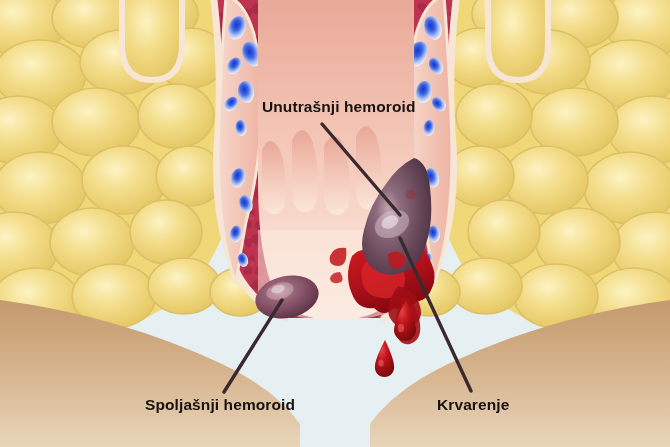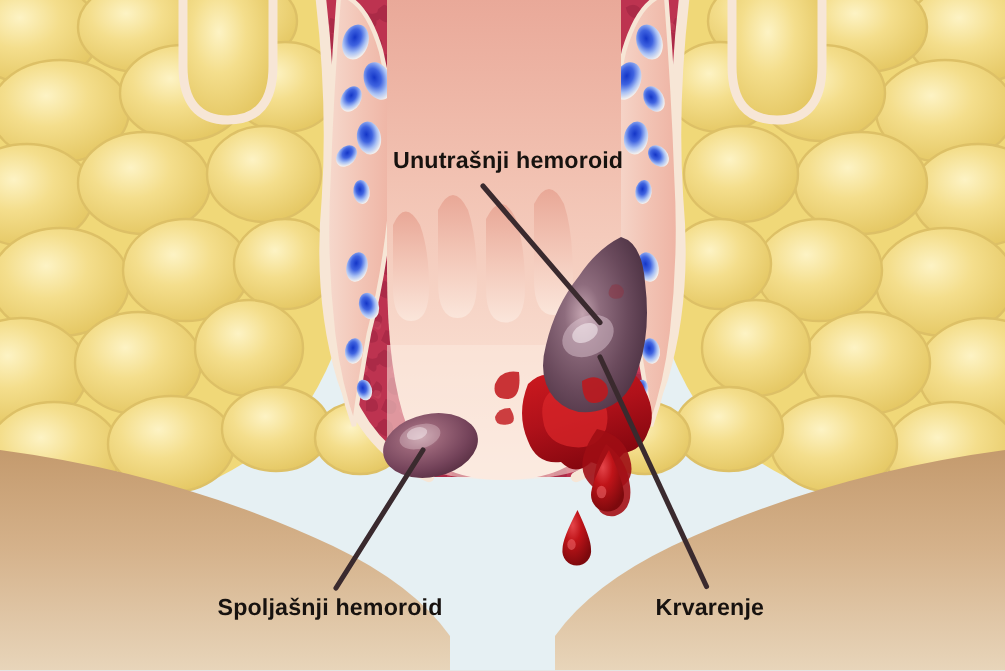--- a/index.html
+++ b/index.html
@@ -24,21 +24,21 @@
     font-family: "Liberation Sans", sans-serif;
     font-weight: bold;
     font-size: 15.5px;
     fill: #17120f;
     letter-spacing: 0.1px;
   }
 </style>
 </head>
 <body>
 
-<div id="illustration-root" style="width: 670px; height: 447px; background: #a3a3a3;">
+<div id="illustration-root" style="width: 670px; height: 447px; background: #fef9c3;">
 
   <svg viewBox="0 0 670 447" xmlns="http://www.w3.org/2000/svg">
     <defs>
 
       <pattern id="muscleTex" width="46" height="46" patternUnits="userSpaceOnUse">
         <rect width="46" height="46" fill="#bd3350"></rect>
         <g fill="#a62644" opacity="0.75">
           <path d="M3 5 q6 -4 10 1 t9 2 q4 5 -2 6 t-9 -2 q-6 1 -8 -7z"></path>
           <path d="M26 3 q7 2 6 8 t-7 3 q-5 -3 -3 -8z"></path>
           <path d="M36 12 q8 1 6 7 t-9 1z"></path>

